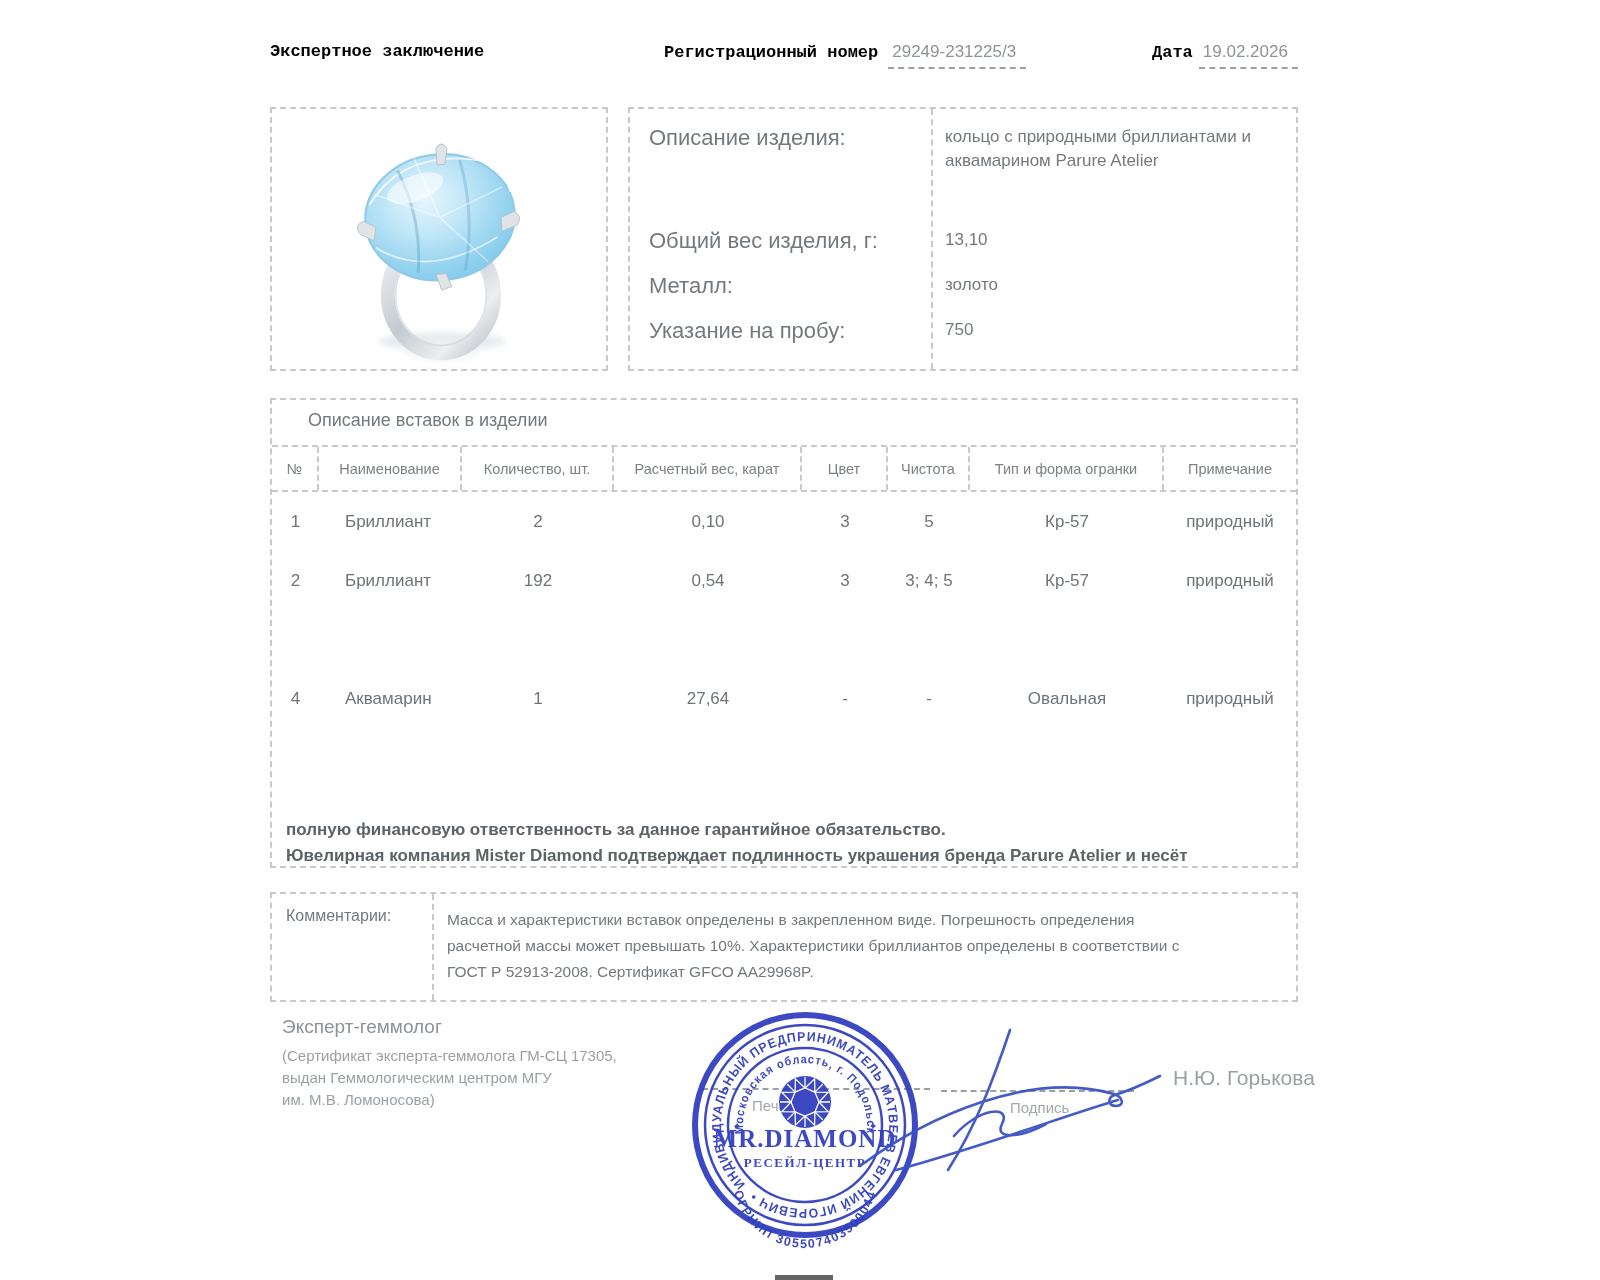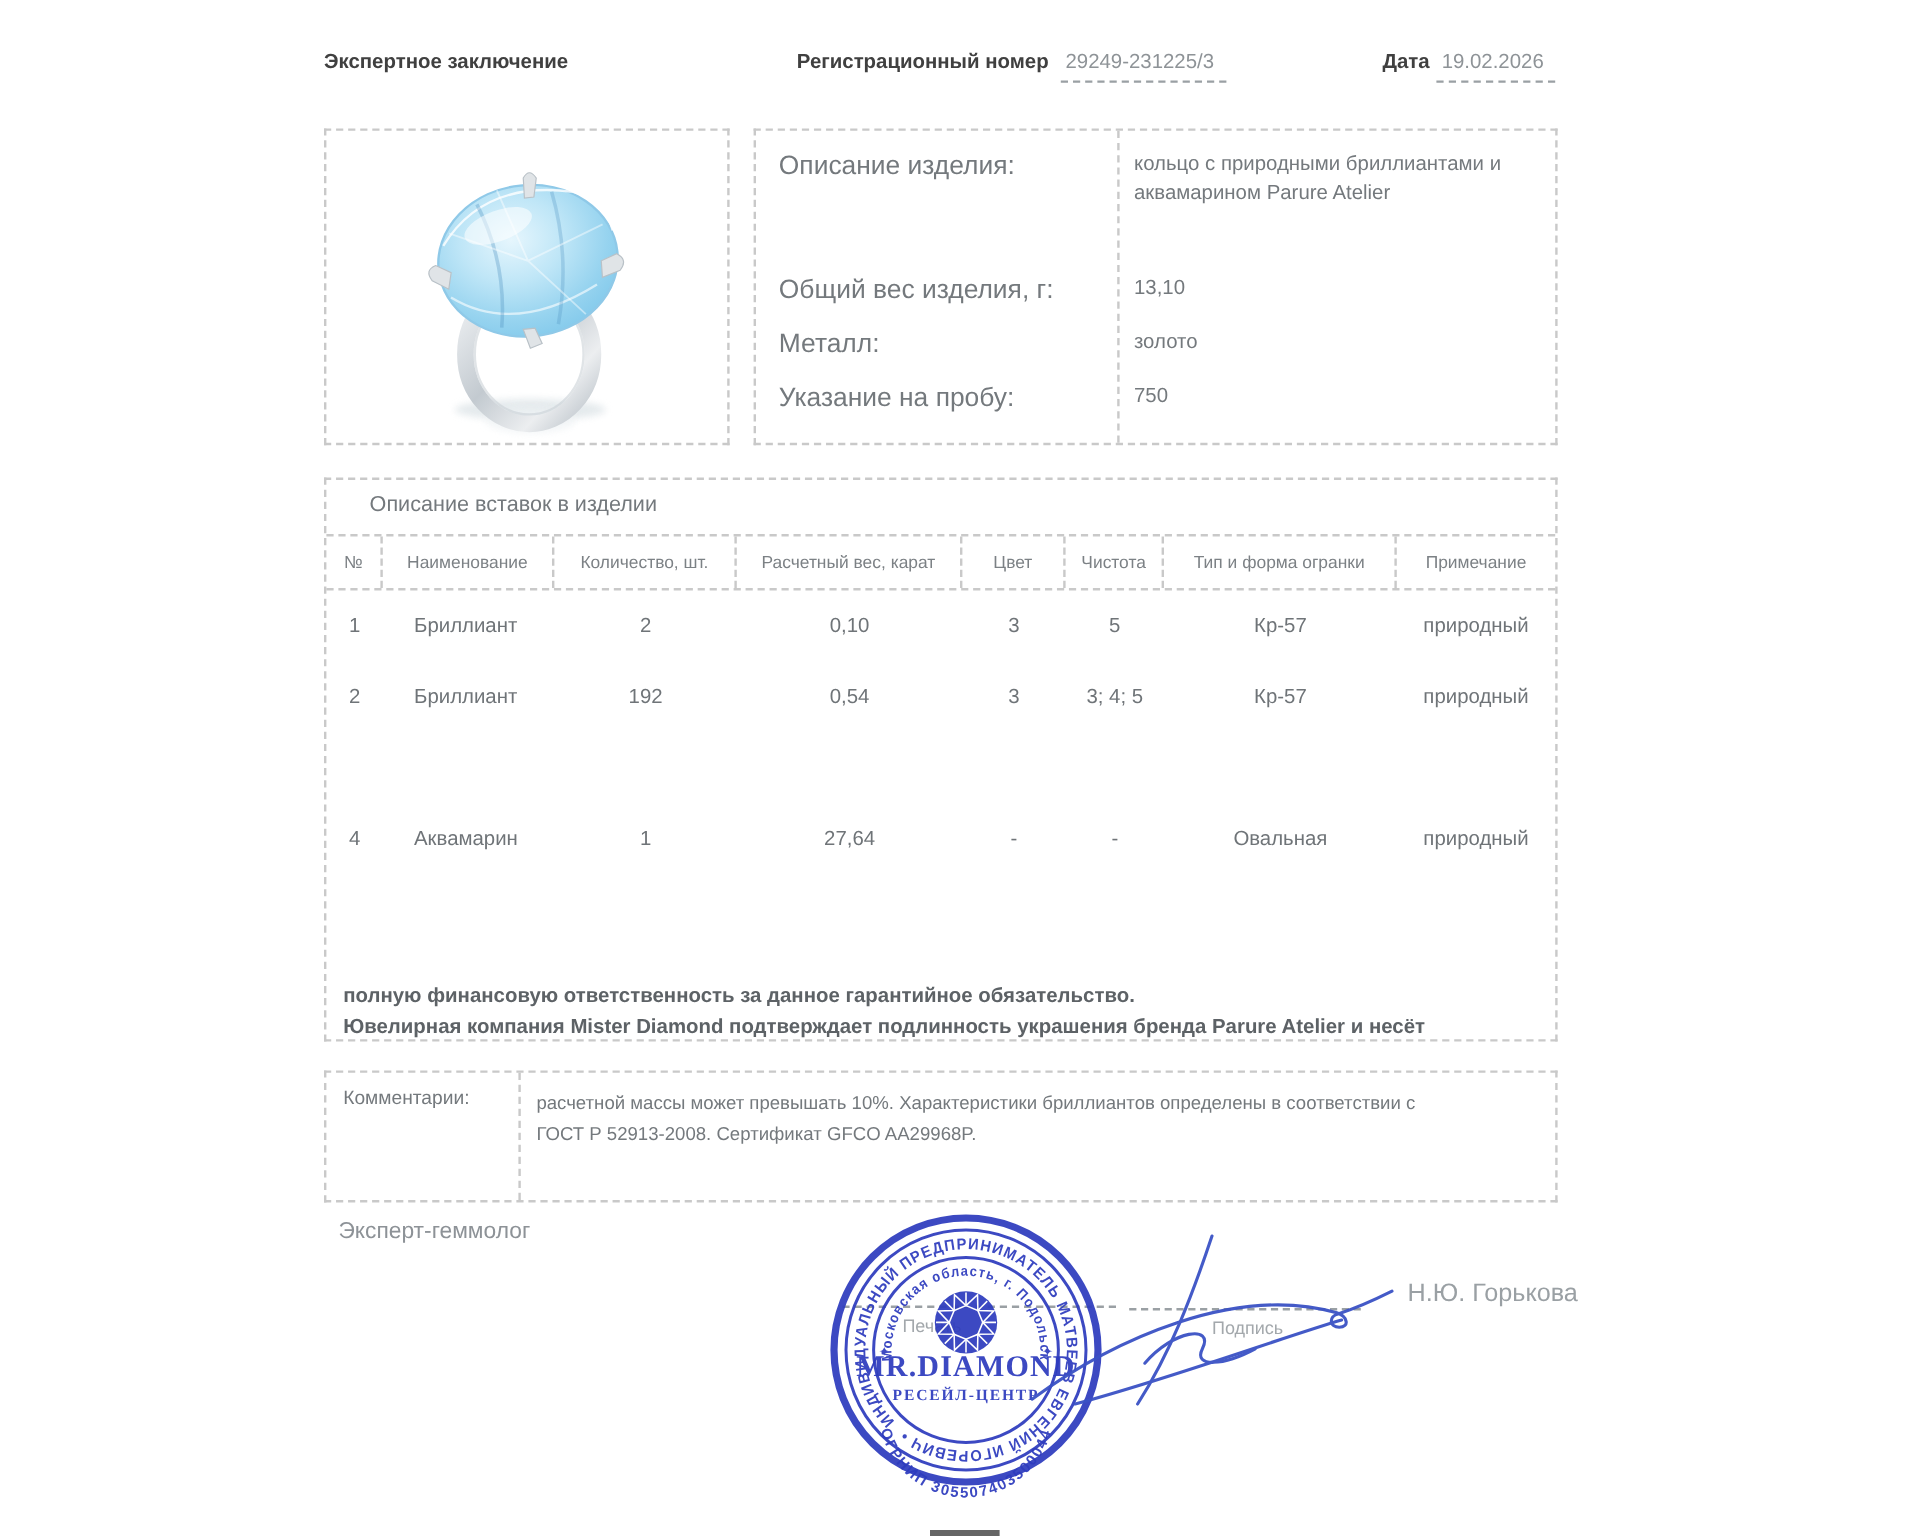--- a/index.html
+++ b/index.html
@@ -1,21 +1,21 @@
 <!DOCTYPE html>
 <html lang="ru"><head>
 <meta charset="utf-8">
 <style>
   html,body{margin:0;padding:0;background:#ffffff;}
   .page{position:relative;width:1600px;height:1280px;background:#fff;overflow:hidden;
         font-family:"Liberation Sans","DejaVu Sans",sans-serif;color:#72777b;}
   .abs{position:absolute;}
 
   
-  .lbl{font-weight:700;color:#404040;font-size:17px;}
+  .lbl{font-weight:700;color:#000000;font-size:17px;font-family:Liberation Mono, monospace;}
   .val{color:#8e9397;font-size:17px;}
   .fill{display:inline-block;border-bottom:2px dashed #9aa0a4;padding:0 10px 5px 4px;margin-left:10px;}
 
   
   .dbox{position:absolute;border:2px dashed #c9c9c9;box-sizing:border-box;}
   .vdiv{position:absolute;top:0;bottom:0;border-left:2px dashed #c9c9c9;}
 
   
   .drow-label{position:absolute;left:19px;font-size:22px;color:#74797d;}
   .drow-value{position:absolute;left:315px;font-size:17px;color:#74797d;max-width:350px;line-height:24px;}
@@ -192,27 +192,33 @@
     <div class="guar">
       <div>полную финансовую ответственность за данное гарантийное обязательство.</div>
       <div>Ювелирная компания Mister Diamond подтверждает подлинность украшения бренда Parure Atelier и несёт</div>
     </div>
   </div>
 
   <div class="dbox" style="left:270px;top:892px;width:1028px;height:110px;">
     <div class="vdiv" style="left:160px;"></div>
     <div class="com-label">Комментарии:</div>
     <div class="com-text">
+      <div>Масса и характеристики вставок определены в закрепленном виде. Погрешность определения</div>
       <div>расчетной массы может превышать 10%. Характеристики бриллиантов определены в соответствии с</div>
       <div>ГОСТ Р 52913-2008. Сертификат GFCO AA29968P.</div>
     </div>
   </div>
 
   <div class="abs" style="left:282px;top:1016px;">
     <div class="exp-title">Эксперт-геммолог</div>
+    <div class="exp-cert" style="margin-top:7px;">
+      <div>(Сертификат эксперта-геммолога ГМ-СЦ 17305,</div>
+      <div>выдан Геммологическим центром МГУ</div>
+      <div>им. М.В. Ломоносова)</div>
+    </div>
   </div>
 
   <div class="fill-line" style="left:702px;top:1088px;width:228px;"></div>
   <div class="fill-label" style="left:752px;top:1097px;">Печать</div>
 
   <div class="fill-line" style="left:941px;top:1090px;width:193px;"></div>
   <div class="fill-label" style="left:1010px;top:1099px;">Подпись</div>
 
   <svg class="abs" style="left:655px;top:975px;" width="300" height="300" viewBox="0 0 300 300" aria-hidden="true">
     <g opacity="0.93" fill="none" stroke="#2e3cbe">

